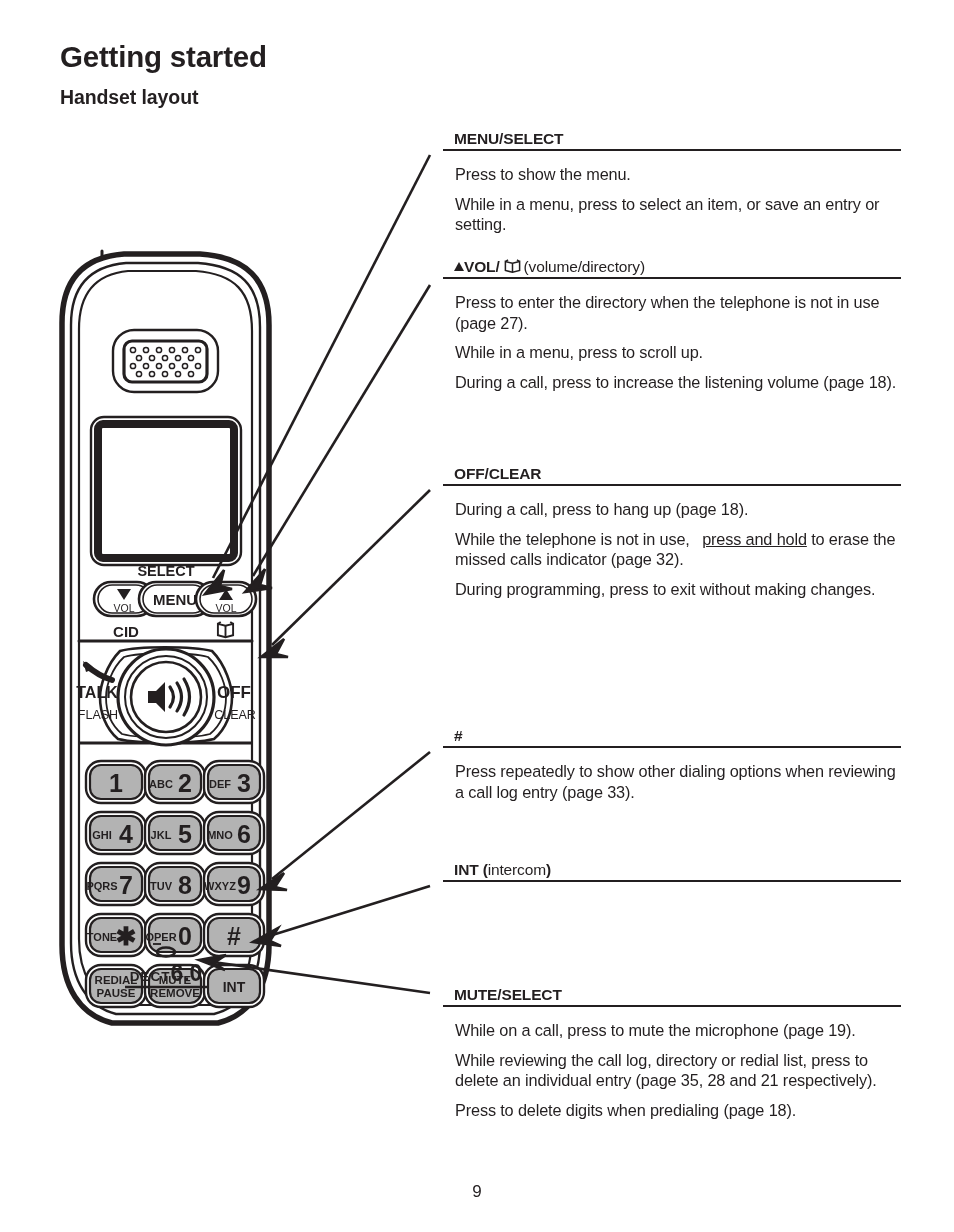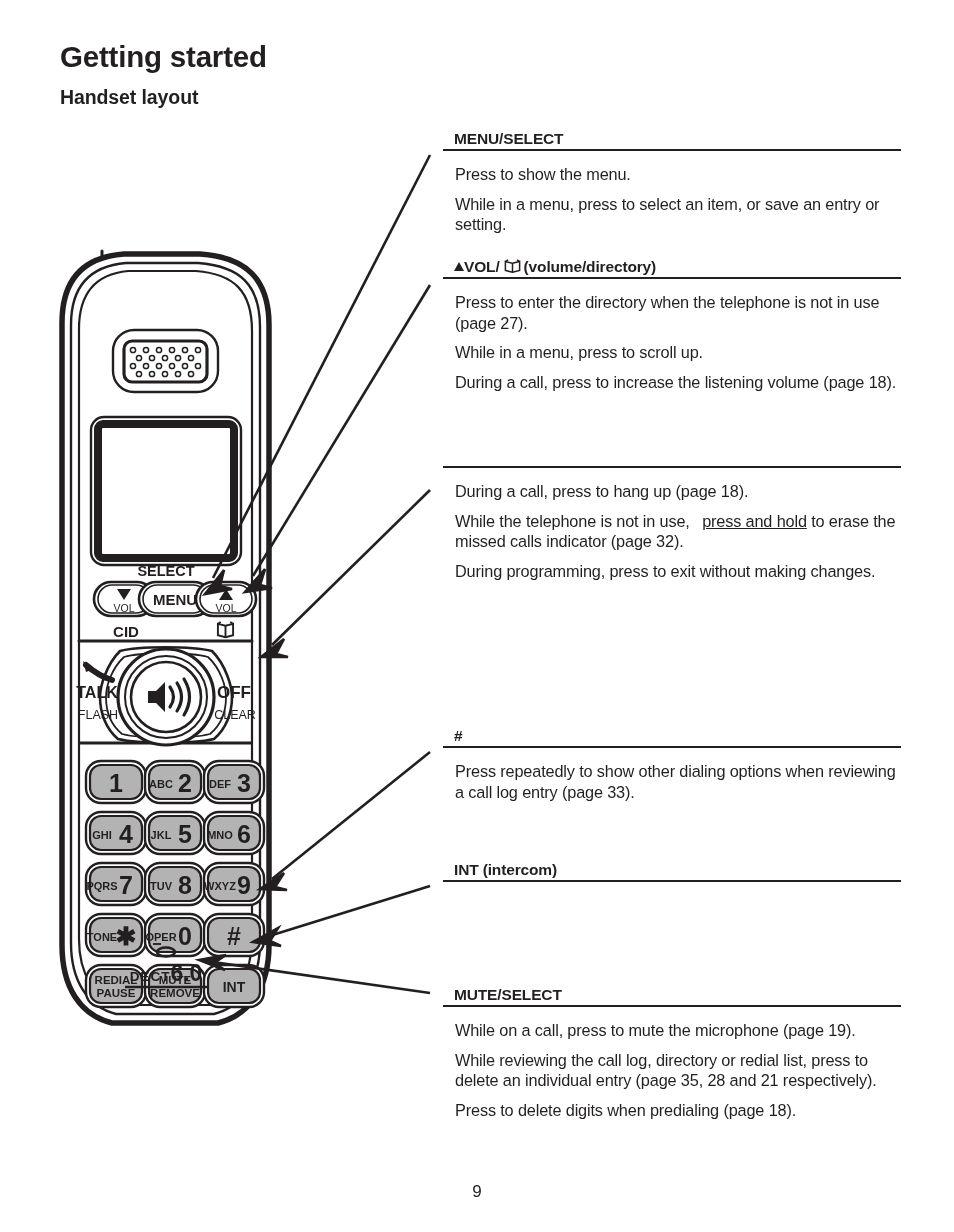--- a/index.html
+++ b/index.html
@@ -57,21 +57,21 @@
   .callout-title {
     font-size: 15.5px;
     font-weight: bold;
     color: #231f20;
     padding-left: 11px;
     letter-spacing: -0.15px;
     white-space: nowrap;
     line-height: 1.15;
   }
   .callout-title .light {
-    font-weight: bold;
+    font-weight: normal;
   }
   .callout-rule {
     border-top: 2.4px solid #231f20;
     margin-top: 1px;
     width: 458px;
   }
   .callout-body {
     padding-left: 12px;
     padding-top: 13px;
   }
@@ -357,20 +357,21 @@
       </div>
       <div class="callout-rule"></div>
       <div class="callout-body">
         <p class="para">Press to enter the directory when the telephone is not in use (page 27).</p>
         <p class="para">While in a menu, press to scroll up.</p>
         <p class="para">During a call, press to increase the listening volume (page 18).</p>
       </div>
     </div>
 
     <div class="callout" style="top:465px">
+      <div class="callout-title">OFF/CLEAR</div>
       <div class="callout-rule"></div>
       <div class="callout-body">
         <p class="para">During a call, press to hang up (page 18).</p>
         <p class="para" id="off-clear-p3">While the telephone is not in use, <u>press and hold</u> to erase the missed calls indicator (page 32).</p>
         <p class="para">During programming, press to exit without making changes.</p>
       </div>
     </div>
 
     <div class="callout" style="top:727px">
       <div class="callout-title">#</div>

